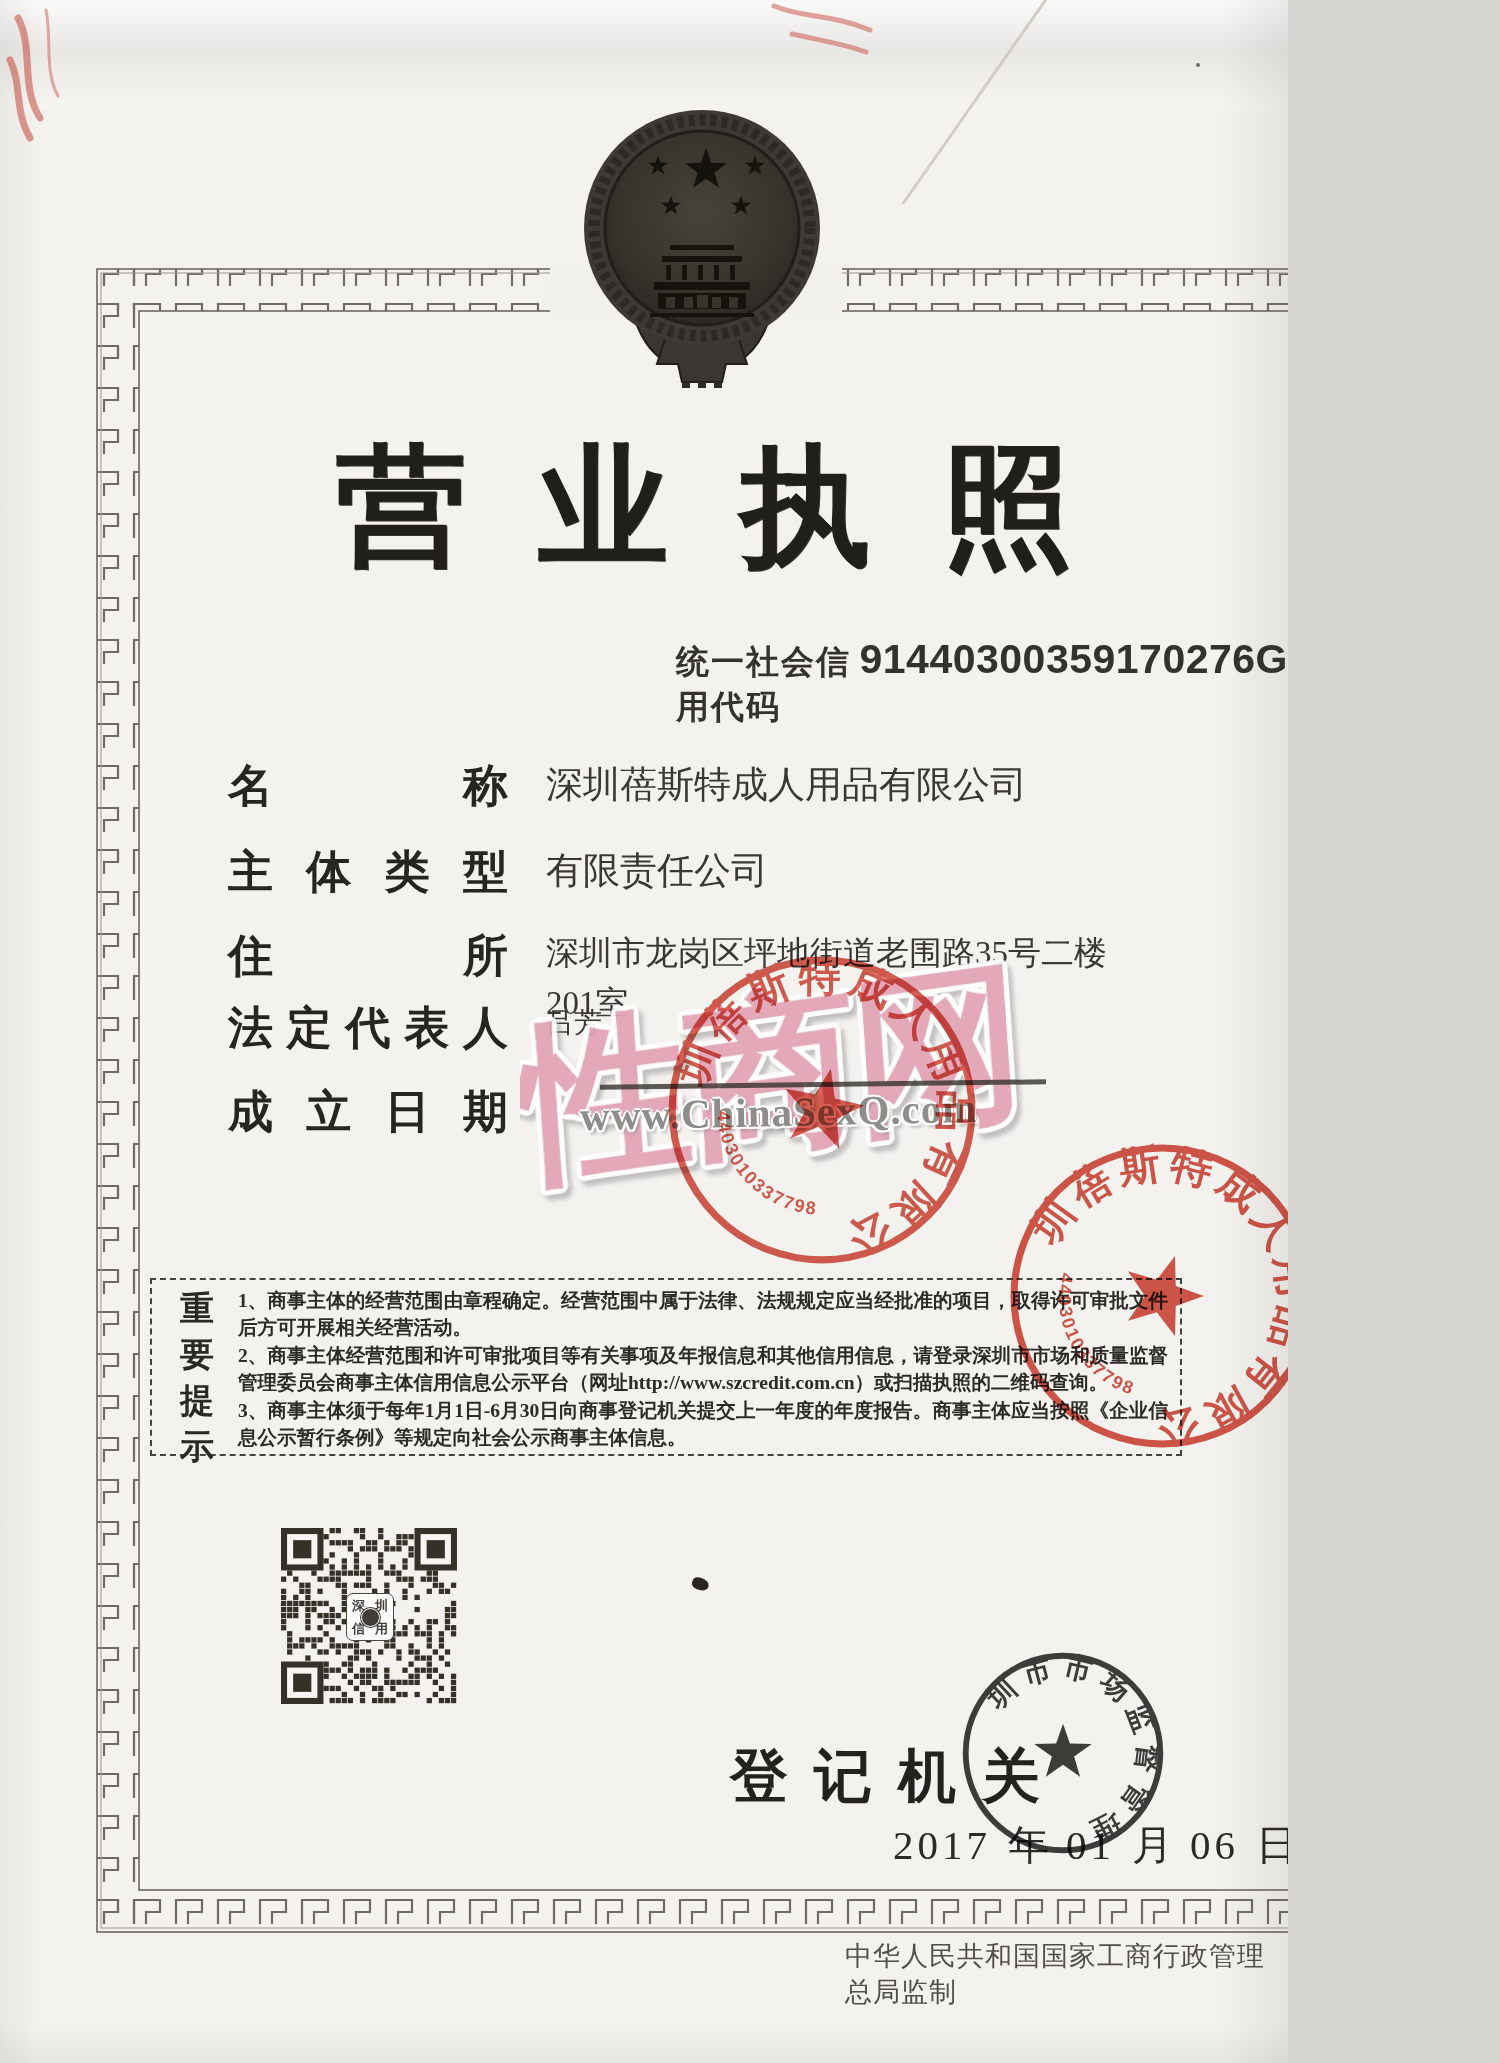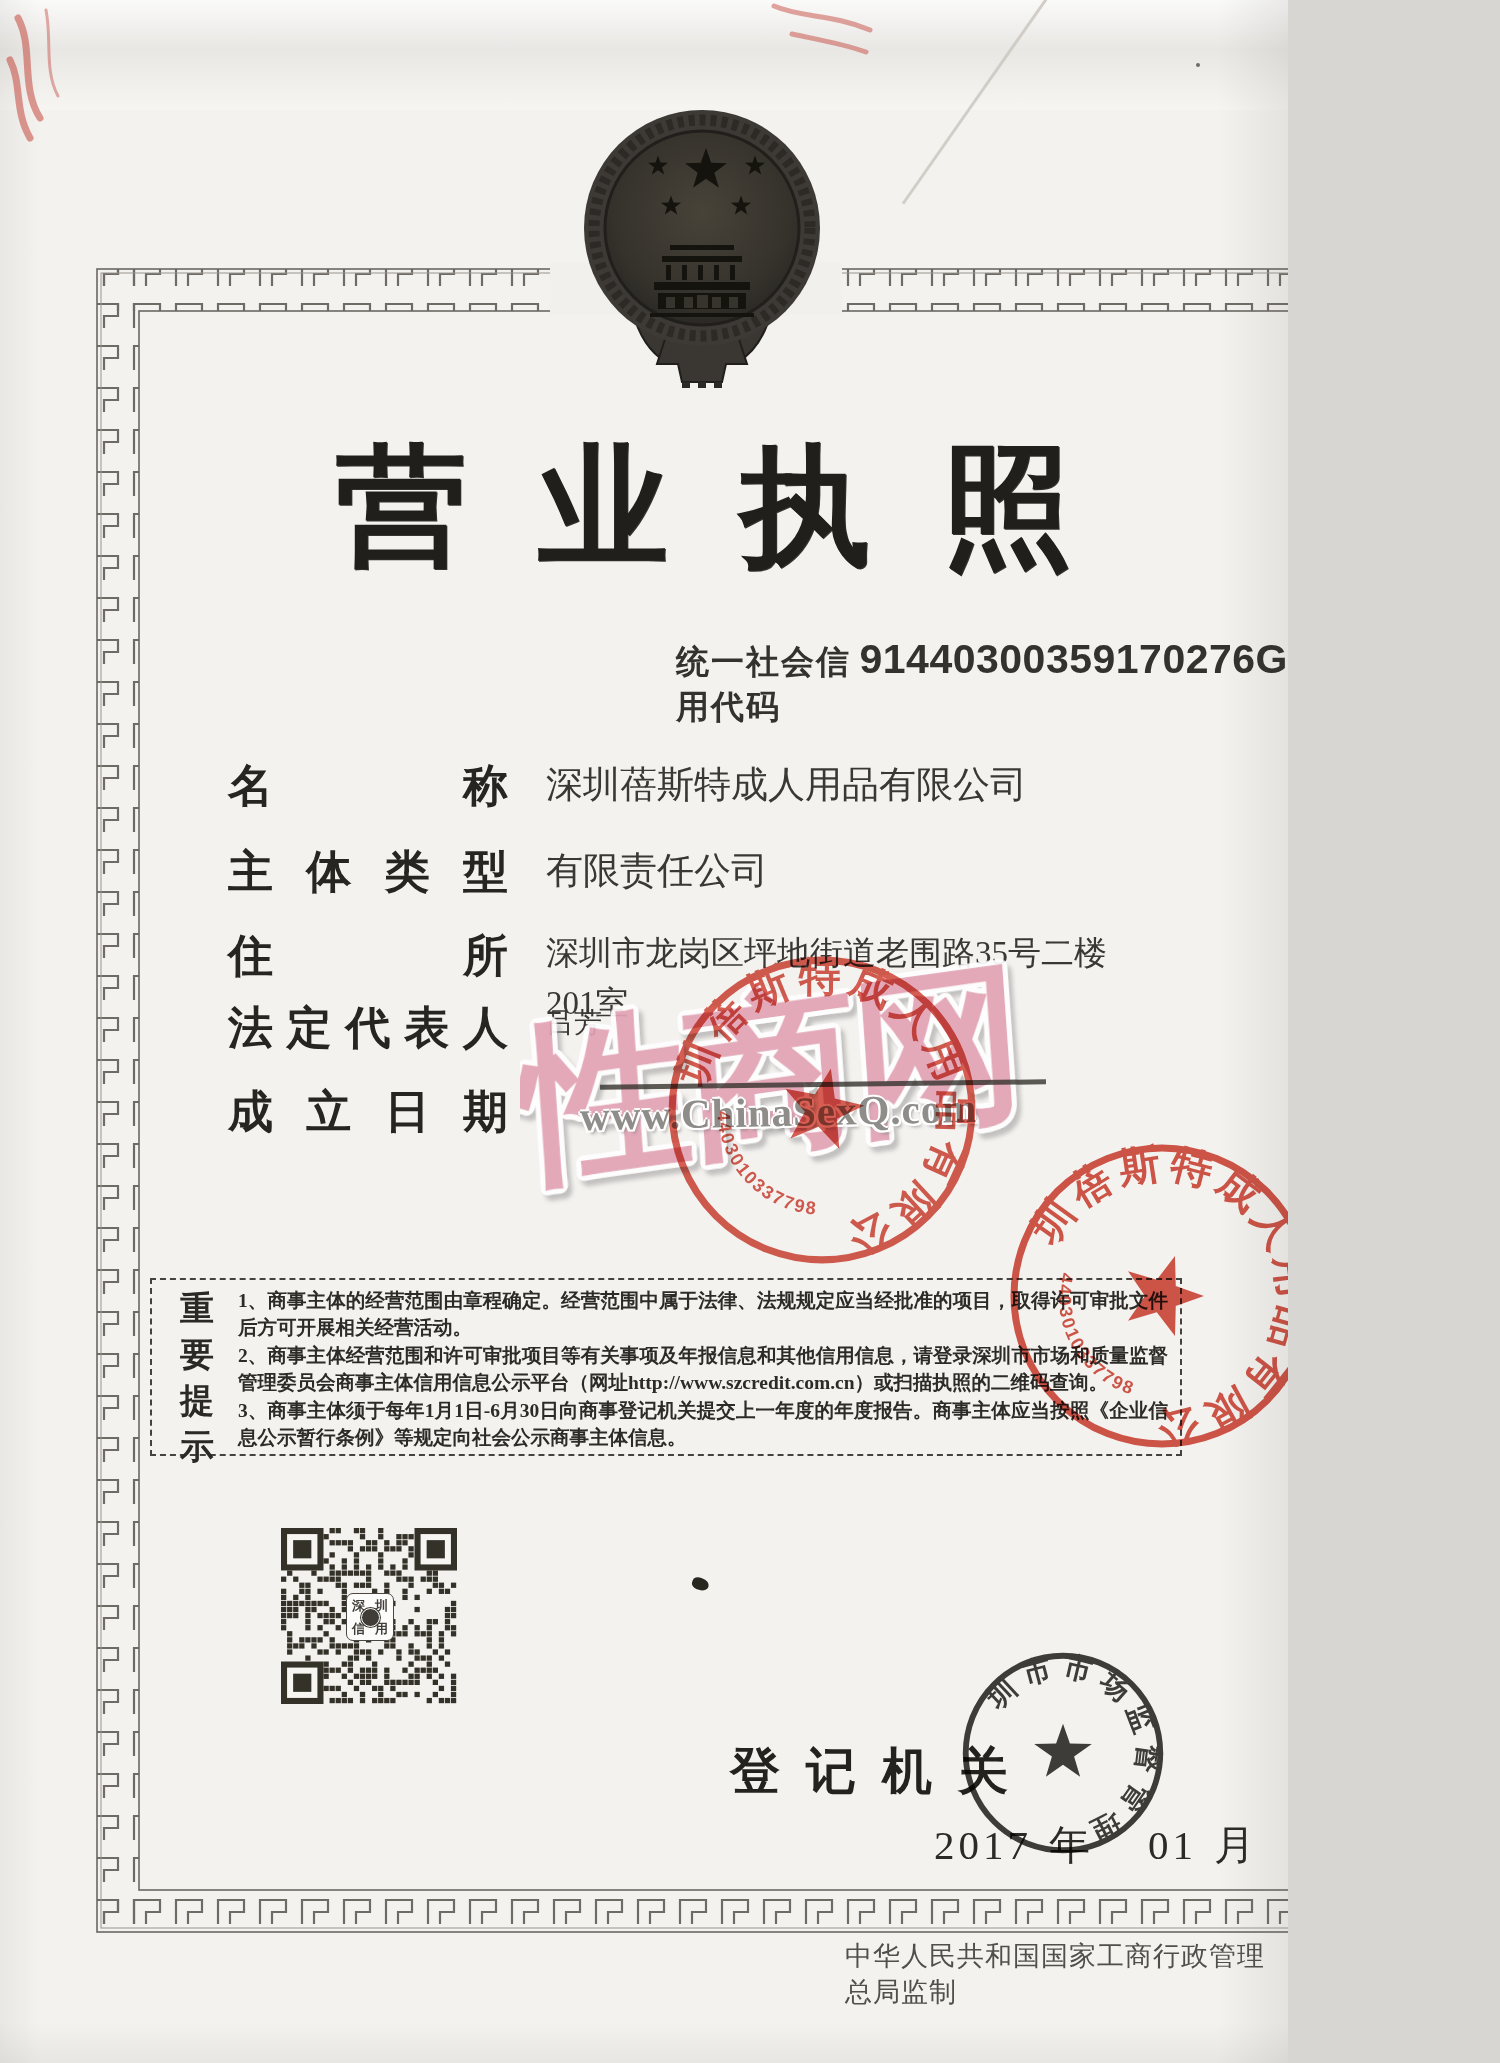--- a/index.html
+++ b/index.html
@@ -53,25 +53,25 @@
       border:1.5px solid #4a4742;border-radius:7px;display:grid;grid-template-columns:1fr 1fr;
       align-items:center;justify-items:center;font-size:13px;font-weight:700;color:#403d38;
       z-index:4;}
   .qr-logo .badge{position:absolute;left:50%;top:50%;width:17px;height:17px;margin:-8.5px 0 0 -8.5px;
       border-radius:50%;background:#403d38;border:1.5px solid #fcfcfb;box-shadow:0 0 0 1px #403d38;}
 
   .ink-mark{position:absolute;left:692px;top:1578px;width:17px;height:12px;background:#28261f;
       border-radius:46% 60% 55% 45%;transform:rotate(18deg);}
   .ink-dot{position:absolute;left:1196px;top:63px;width:4px;height:4px;border-radius:50%;background:#6f6c66;}
 
-  .regauth{position:absolute;left:730px;top:1738px;font-size:50px;font-weight:700;
+  .regauth{position:absolute;left:730px;top:1738px;font-size:58px;font-weight:700;
       color:#23221f;letter-spacing:26px;white-space:nowrap;font-family:"Liberation Sans",sans-serif;}
   .reg-date{position:absolute;left:893px;top:1818px;display:flex;align-items:baseline;gap:17px;
       font-family:"Liberation Serif","DejaVu Serif",serif;font-size:41px;color:#2b2a26;}
-  .reg-date .num{letter-spacing:4px;margin-left:41px;}
+  .reg-date .num{letter-spacing:4px;}
   .footer-line{position:absolute;left:845px;top:1938px;font-size:27px;letter-spacing:1px;
       color:#514f4a;font-family:"Liberation Serif","DejaVu Serif",serif;}
 
   svg.wm-site{position:absolute;left:520px;top:900px;width:560px;height:330px;z-index:5;opacity:.92;}
   .wm-line{position:absolute;left:600px;top:1082px;width:446px;height:5px;background:#34322d;
       opacity:.8;transform:rotate(-.7deg);z-index:6;}
   .wm-url{position:absolute;left:580px;top:1088px;font-size:41px;font-weight:700;letter-spacing:1px;
       color:#8f8d89;font-family:"Liberation Serif","DejaVu Serif",serif;transform:rotate(-1.2deg);
       z-index:6;white-space:nowrap;
       text-shadow:-2px 0 0 #fff,2px 0 0 #fff,0 -2px 0 #fff,0 2px 0 #fff,2px 2px 0 #fff,-2px 2px 0 #fff,3px 4px 3px rgba(120,120,120,.5);}

